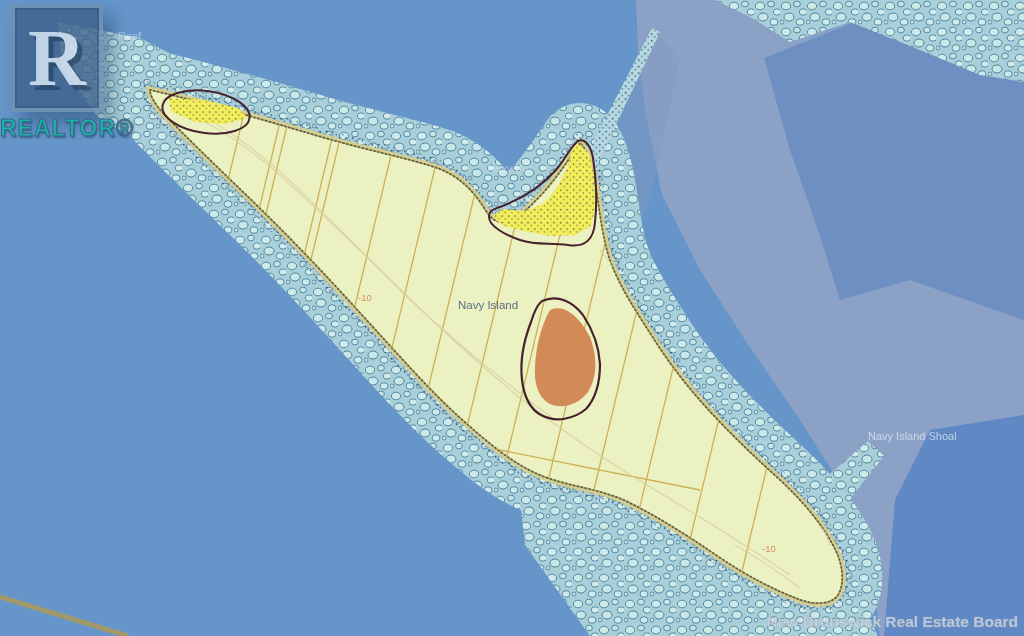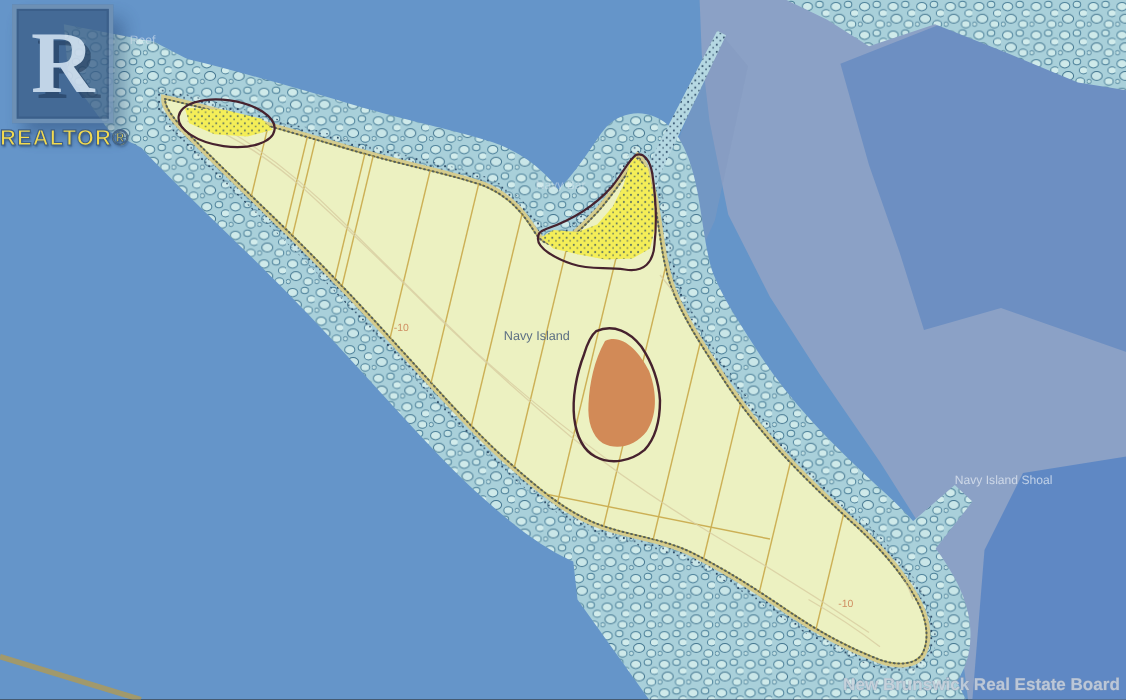--- a/index.html
+++ b/index.html
@@ -16,22 +16,22 @@
     border:4px solid rgba(148,178,208,.55);
     box-shadow:10px 12px 16px rgba(28,58,100,.45), inset 0 0 0 2px rgba(40,70,110,.35);
     display:flex;align-items:center;justify-content:center;
   }
   .logo-r{
     font-family:"Liberation Serif",serif;font-weight:bold;font-size:80px;line-height:1;
     color:#c9d9ea;text-shadow:5px 5px 0 rgba(24,48,78,.55);
   }
   .logo-text{
     margin-top:3px;margin-left:-2px;
-    font-weight:bold;font-size:20px;letter-spacing:1px;white-space:nowrap;
-    color:#fde047;-webkit-text-stroke:1px #3c5d84;
+    font-weight:bold;font-size:23px;letter-spacing:1px;white-space:nowrap;
+    color:#14b8a6;-webkit-text-stroke:1px #3c5d84;
     text-shadow:1px 2px 2px rgba(28,55,88,.55);
   }
   .maplabel{font-family:"Liberation Sans",sans-serif;}
 </style>
 </head>
 <body>
 
 <div class="viewport">
 
 <svg width="1024" height="636" viewBox="0 0 1024 636">

